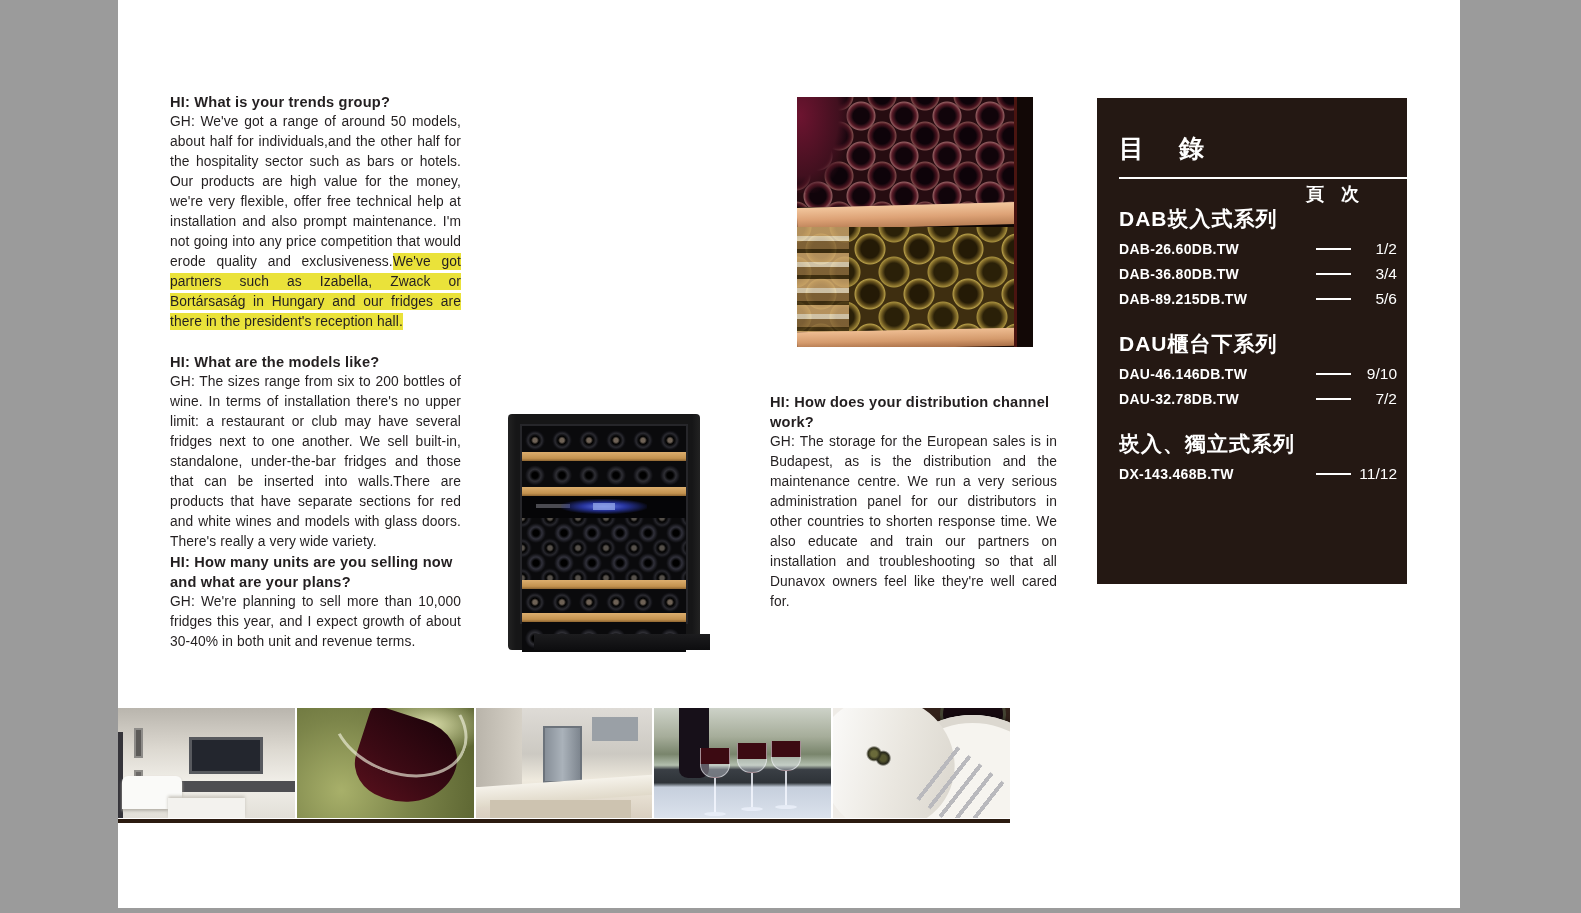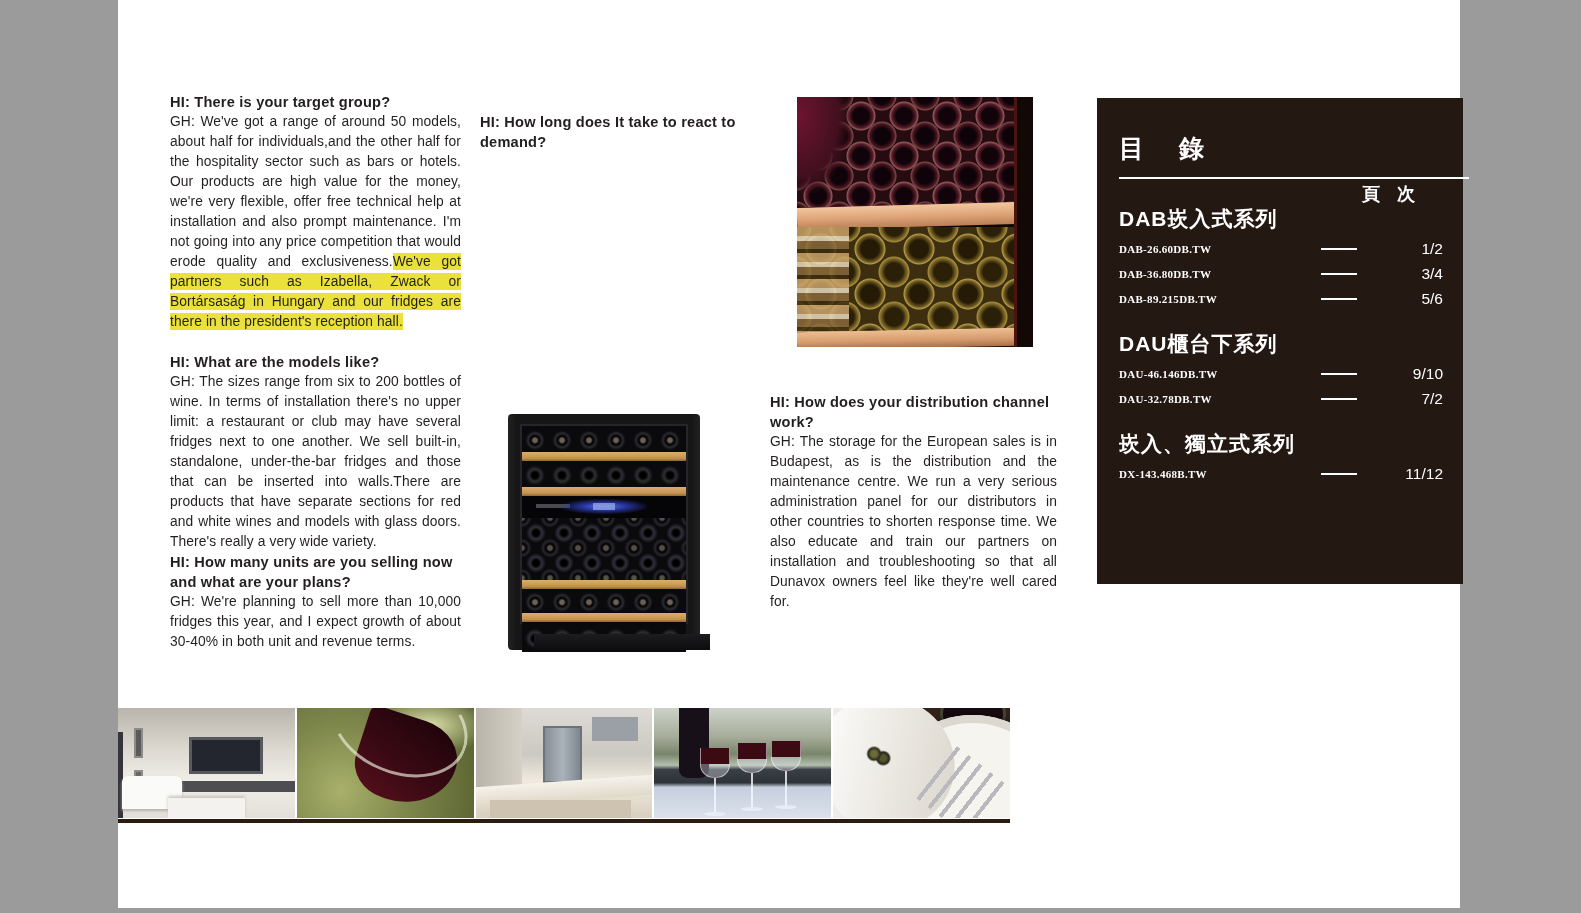--- a/index.html
+++ b/index.html
@@ -63,29 +63,29 @@
   .f-led::after { content:""; position:absolute; left:32px; top:4px; width:22px; height:7px; background:#9fb4ff; opacity:.8; }
   .f-grid { background-color:#0a0a0c;
     background-image:
       radial-gradient(circle at 14px 15px, #000 3px, #30303a 6px, #121216 9px, rgba(0,0,0,0) 10px),
       radial-gradient(circle at 14px 15px, #55504a 2px, #000 4px, #26262c 7px, #101014 9px, rgba(0,0,0,0) 10px);
     background-size:28px 30px, 28px 30px; background-position:0 0, 14px 15px; }
   .fridge-plinth { position:absolute; left:26px; bottom:0; width:176px; height:16px;
     background:linear-gradient(180deg,#1c1c1e 0%,#0d0d0f 100%); }
 
   
-  .toc { position:absolute; left:979px; top:98px; width:366px; height:486px;
-    background:#241813; color:#ffffff; padding:34px 16px 0 22px; }
+  .toc { position:absolute; left:979px; top:98px; width:310px; height:486px;
+    background:#241813; color:#ffffff; padding:34px 6px 0 22px; }
   .toc-title { font-size:25px; font-weight:bold; letter-spacing:14px; }
   .toc-rule { margin:12px -22px 0 0; border-bottom:2px solid #ffffff; }
   .toc-pagehdr { position:absolute; right:42px; top:84px; font-size:18px; font-weight:bold; letter-spacing:6px; }
   .toc-sec-title { font-size:21px; font-weight:bold; letter-spacing:1px; margin-top:22px; }
   .toc-sec-title.first { margin-top:26px; }
   .toc-row { display:flex; align-items:center; margin-top:7px; }
-  .toc-model { font-size:11px; font-weight:bold; letter-spacing:.3px; width:170px;font-family:Liberation Serif, serif; }
+  .toc-model { font-size:14px; font-weight:bold; letter-spacing:.3px; width:170px; }
   .toc-dash { width:36px; border-top:2px solid #fff; margin-left:32px; }
   .toc-page { font-size:15.5px; font-weight:normal; margin-left:auto; width:52px; text-align:right; padding-right:4px; }
 
   
   .strip { position:absolute; left:0; top:708px; width:892px; height:110px; display:flex; }
   .strip figure { position:relative; flex:1 1 0; margin-right:2px; overflow:hidden; }
   .strip figure:last-child { margin-right:0; }
   .strip-underline { position:absolute; left:0; top:819px; width:892px; height:4px; background:#2b1b10; }
 
   
@@ -137,30 +137,29 @@
   .np-ring { position:absolute; left:18%; top:34%; width:26px; height:22px; background:radial-gradient(circle at 35% 40%, #6a6a3a 3px, #2f2f1c 6px, rgba(0,0,0,0) 8px), radial-gradient(circle at 70% 60%, #55552e 3px, #26261a 6px, rgba(0,0,0,0) 8px); }
   .np-fork { position:absolute; right:6%; bottom:-6%; width:42%; height:60%; transform:rotate(38deg);
     background:repeating-linear-gradient(90deg, rgba(0,0,0,0) 0 5px, #b9b9bd 5px 9px, rgba(0,0,0,0) 9px 14px); }
 </style>
 </head>
 <body>
 
 <div class="paper">
 
   <div class="col col1">
-    <div class="qa-h">HI: There is your target group?</div>
+    <div class="qa-h">HI: What is your trends group?</div>
     <p class="qa-p"><span>GH: We've got a range of around  50 models, about half for individuals,and the other half for the hospitality sector such as bars or hotels. Our  products are high value for the money, we're very flexible, offer free technical help at installation and also prompt maintenance. I'm not going into any price competition that would erode quality and exclusiveness.</span><mark>We've got partners such as Izabella, Zwack or Bortársaság in Hungary and our fridges are there in the  president's reception hall.</mark></p>
     <div class="qa-h gap">HI: What are the models like?</div>
     <p class="qa-p">GH: The sizes range from six to 200 bottles of wine. In terms of installation there's no upper limit: a restaurant or club may have several fridges next to one another. We sell built-in, standalone, under-the-bar fridges and those that can be inserted into walls.There are products that have separate sections for red and white wines and models with glass doors. There's really a very wide variety.</p>
     <div class="qa-h">HI: How many units are you selling now and what are your plans?</div>
     <p class="qa-p">GH: We're planning to sell more than 10,000 fridges this year, and I expect growth of about 30-40% in both unit and revenue terms.</p>
   </div>
 
   <div class="col col2">
-    <div class="qa-h gap">HI: How long does It take to react to demand?</div>
   </div>
 
   <div class="col col3">
     <div class="qa-h">HI: How  does your distribution  channel work?</div>
     <p class="qa-p">GH: The storage for the European sales is in Budapest, as is the distribution and the maintenance centre. We run a very serious administration panel for our distributors in other countries to shorten response time. We also educate and train our partners on installation and troubleshooting so that all Dunavox owners feel like they're well cared  for.</p>
   </div>
 
   <figure class="photo-bottles" title="wine bottles stacked on wooden shelves inside cabinet">
     <div class="pb-top"></div>
     <div class="pb-blob"></div>

